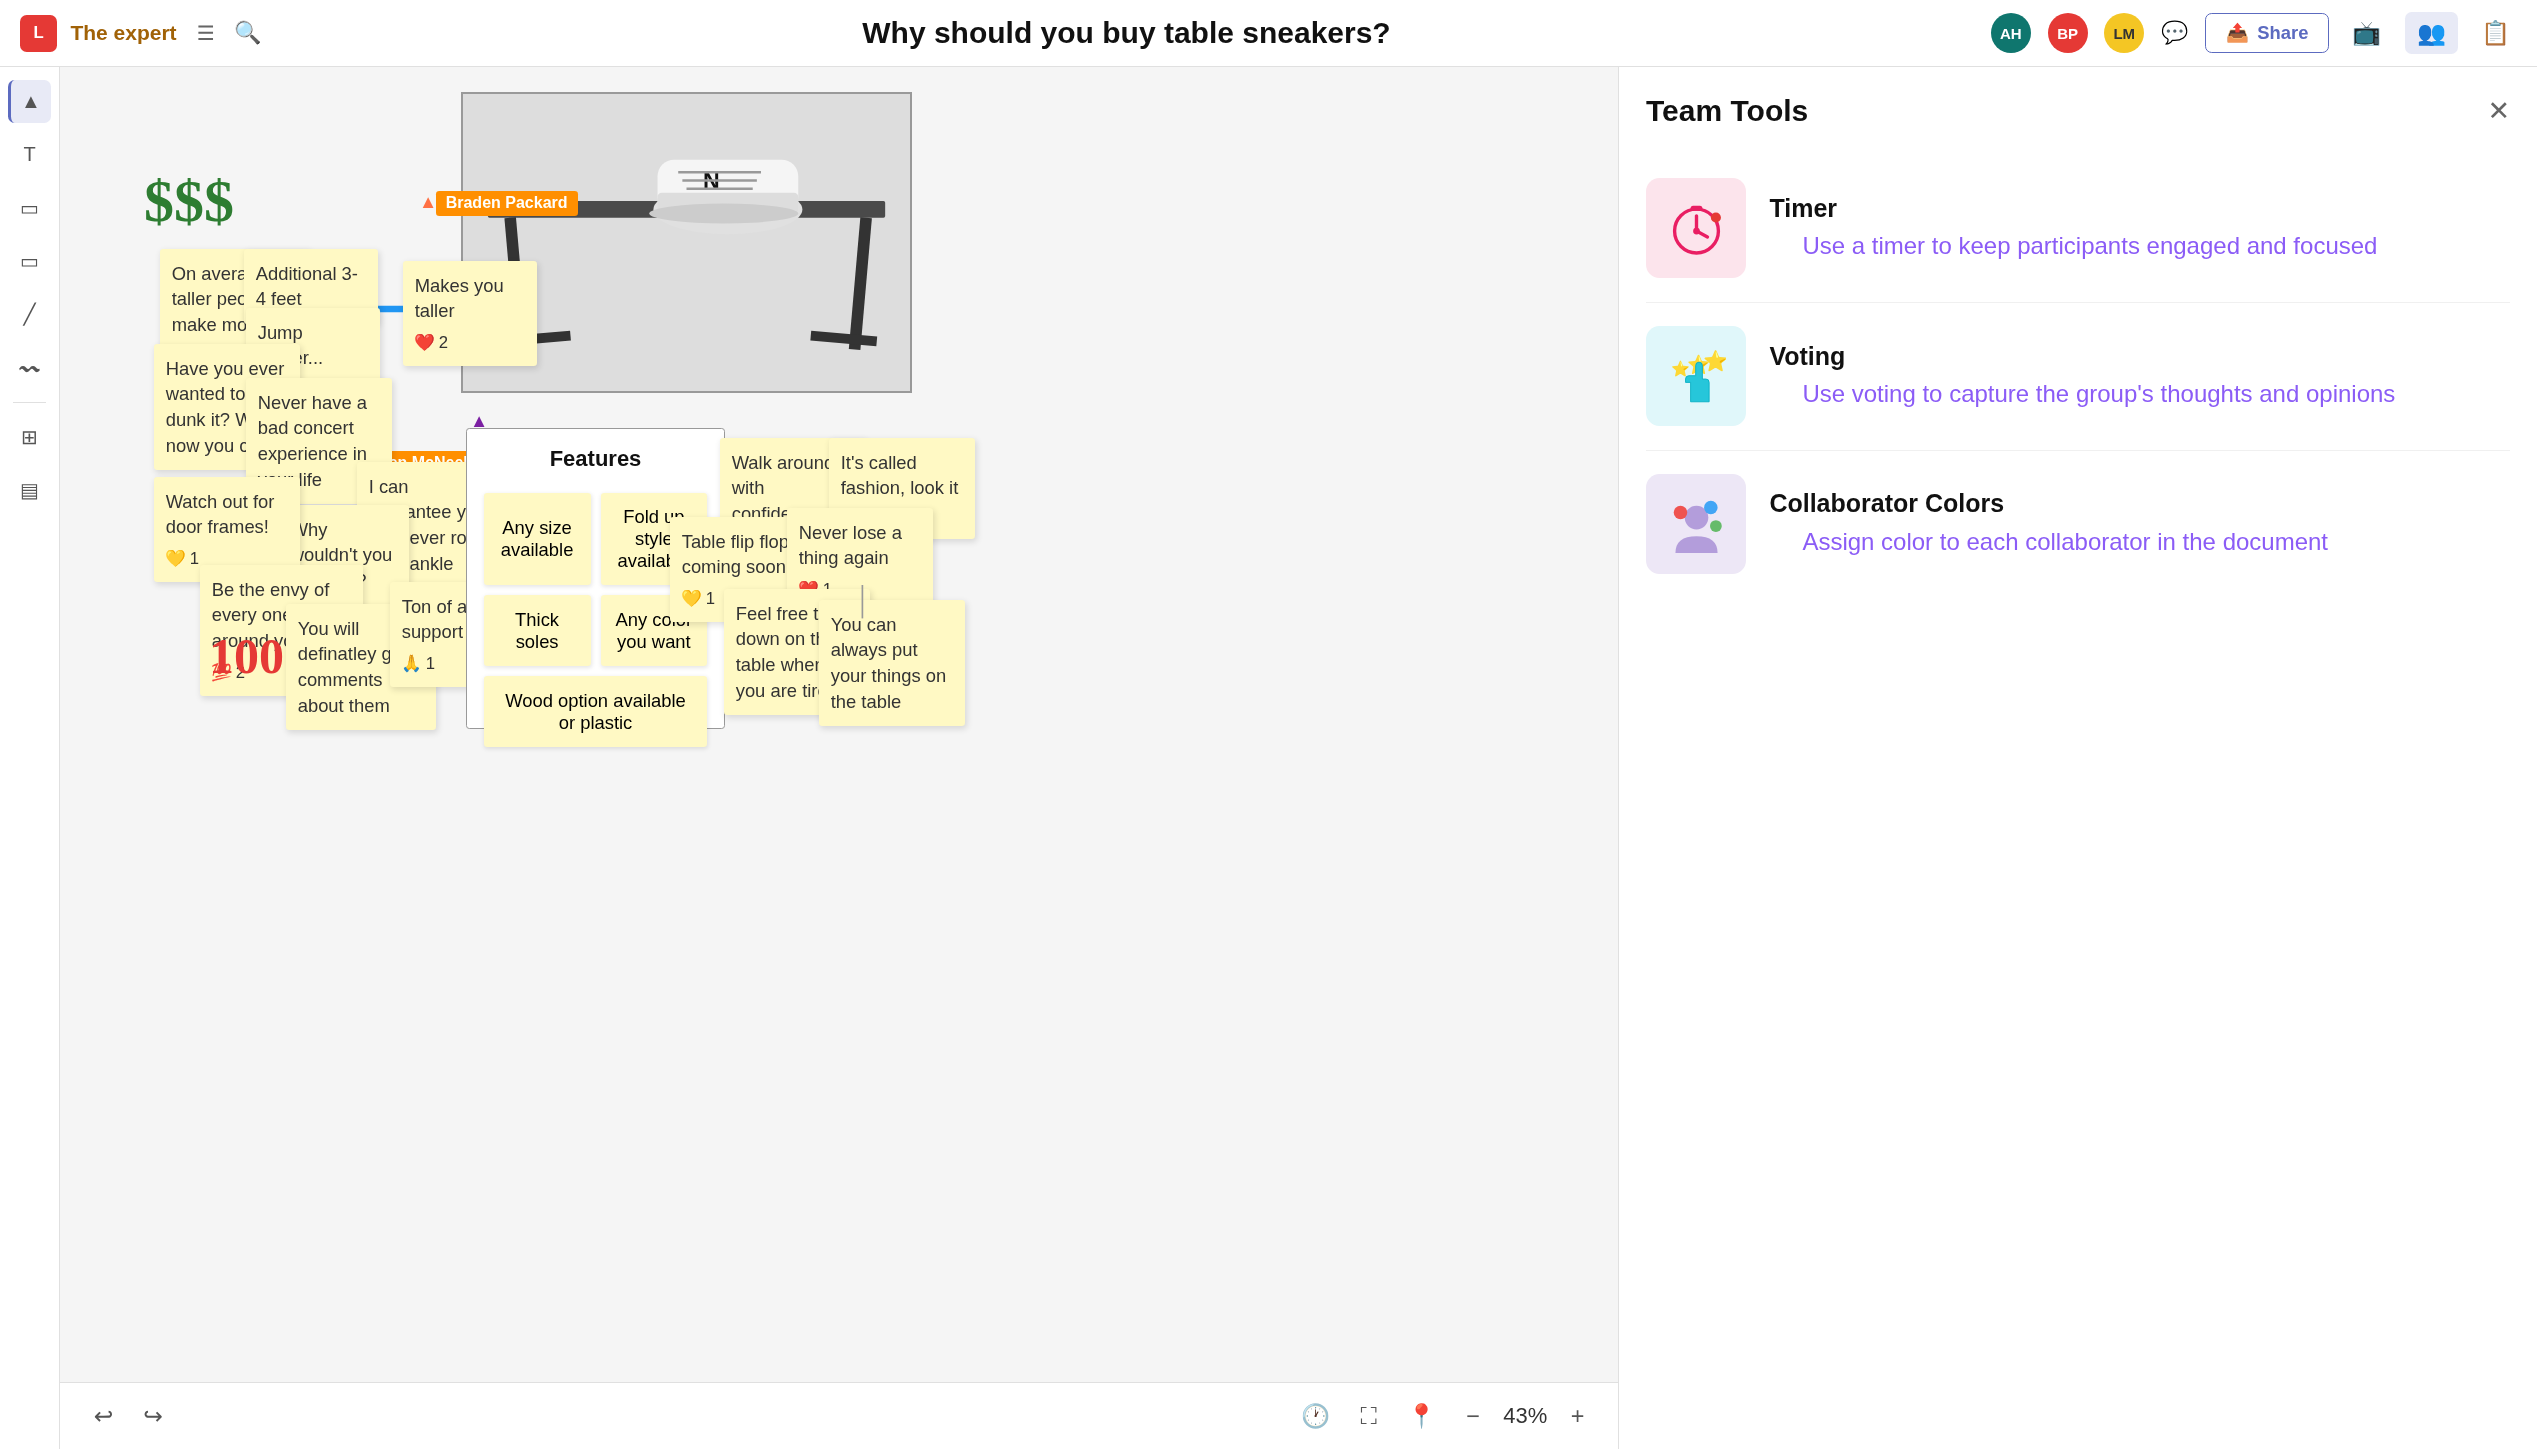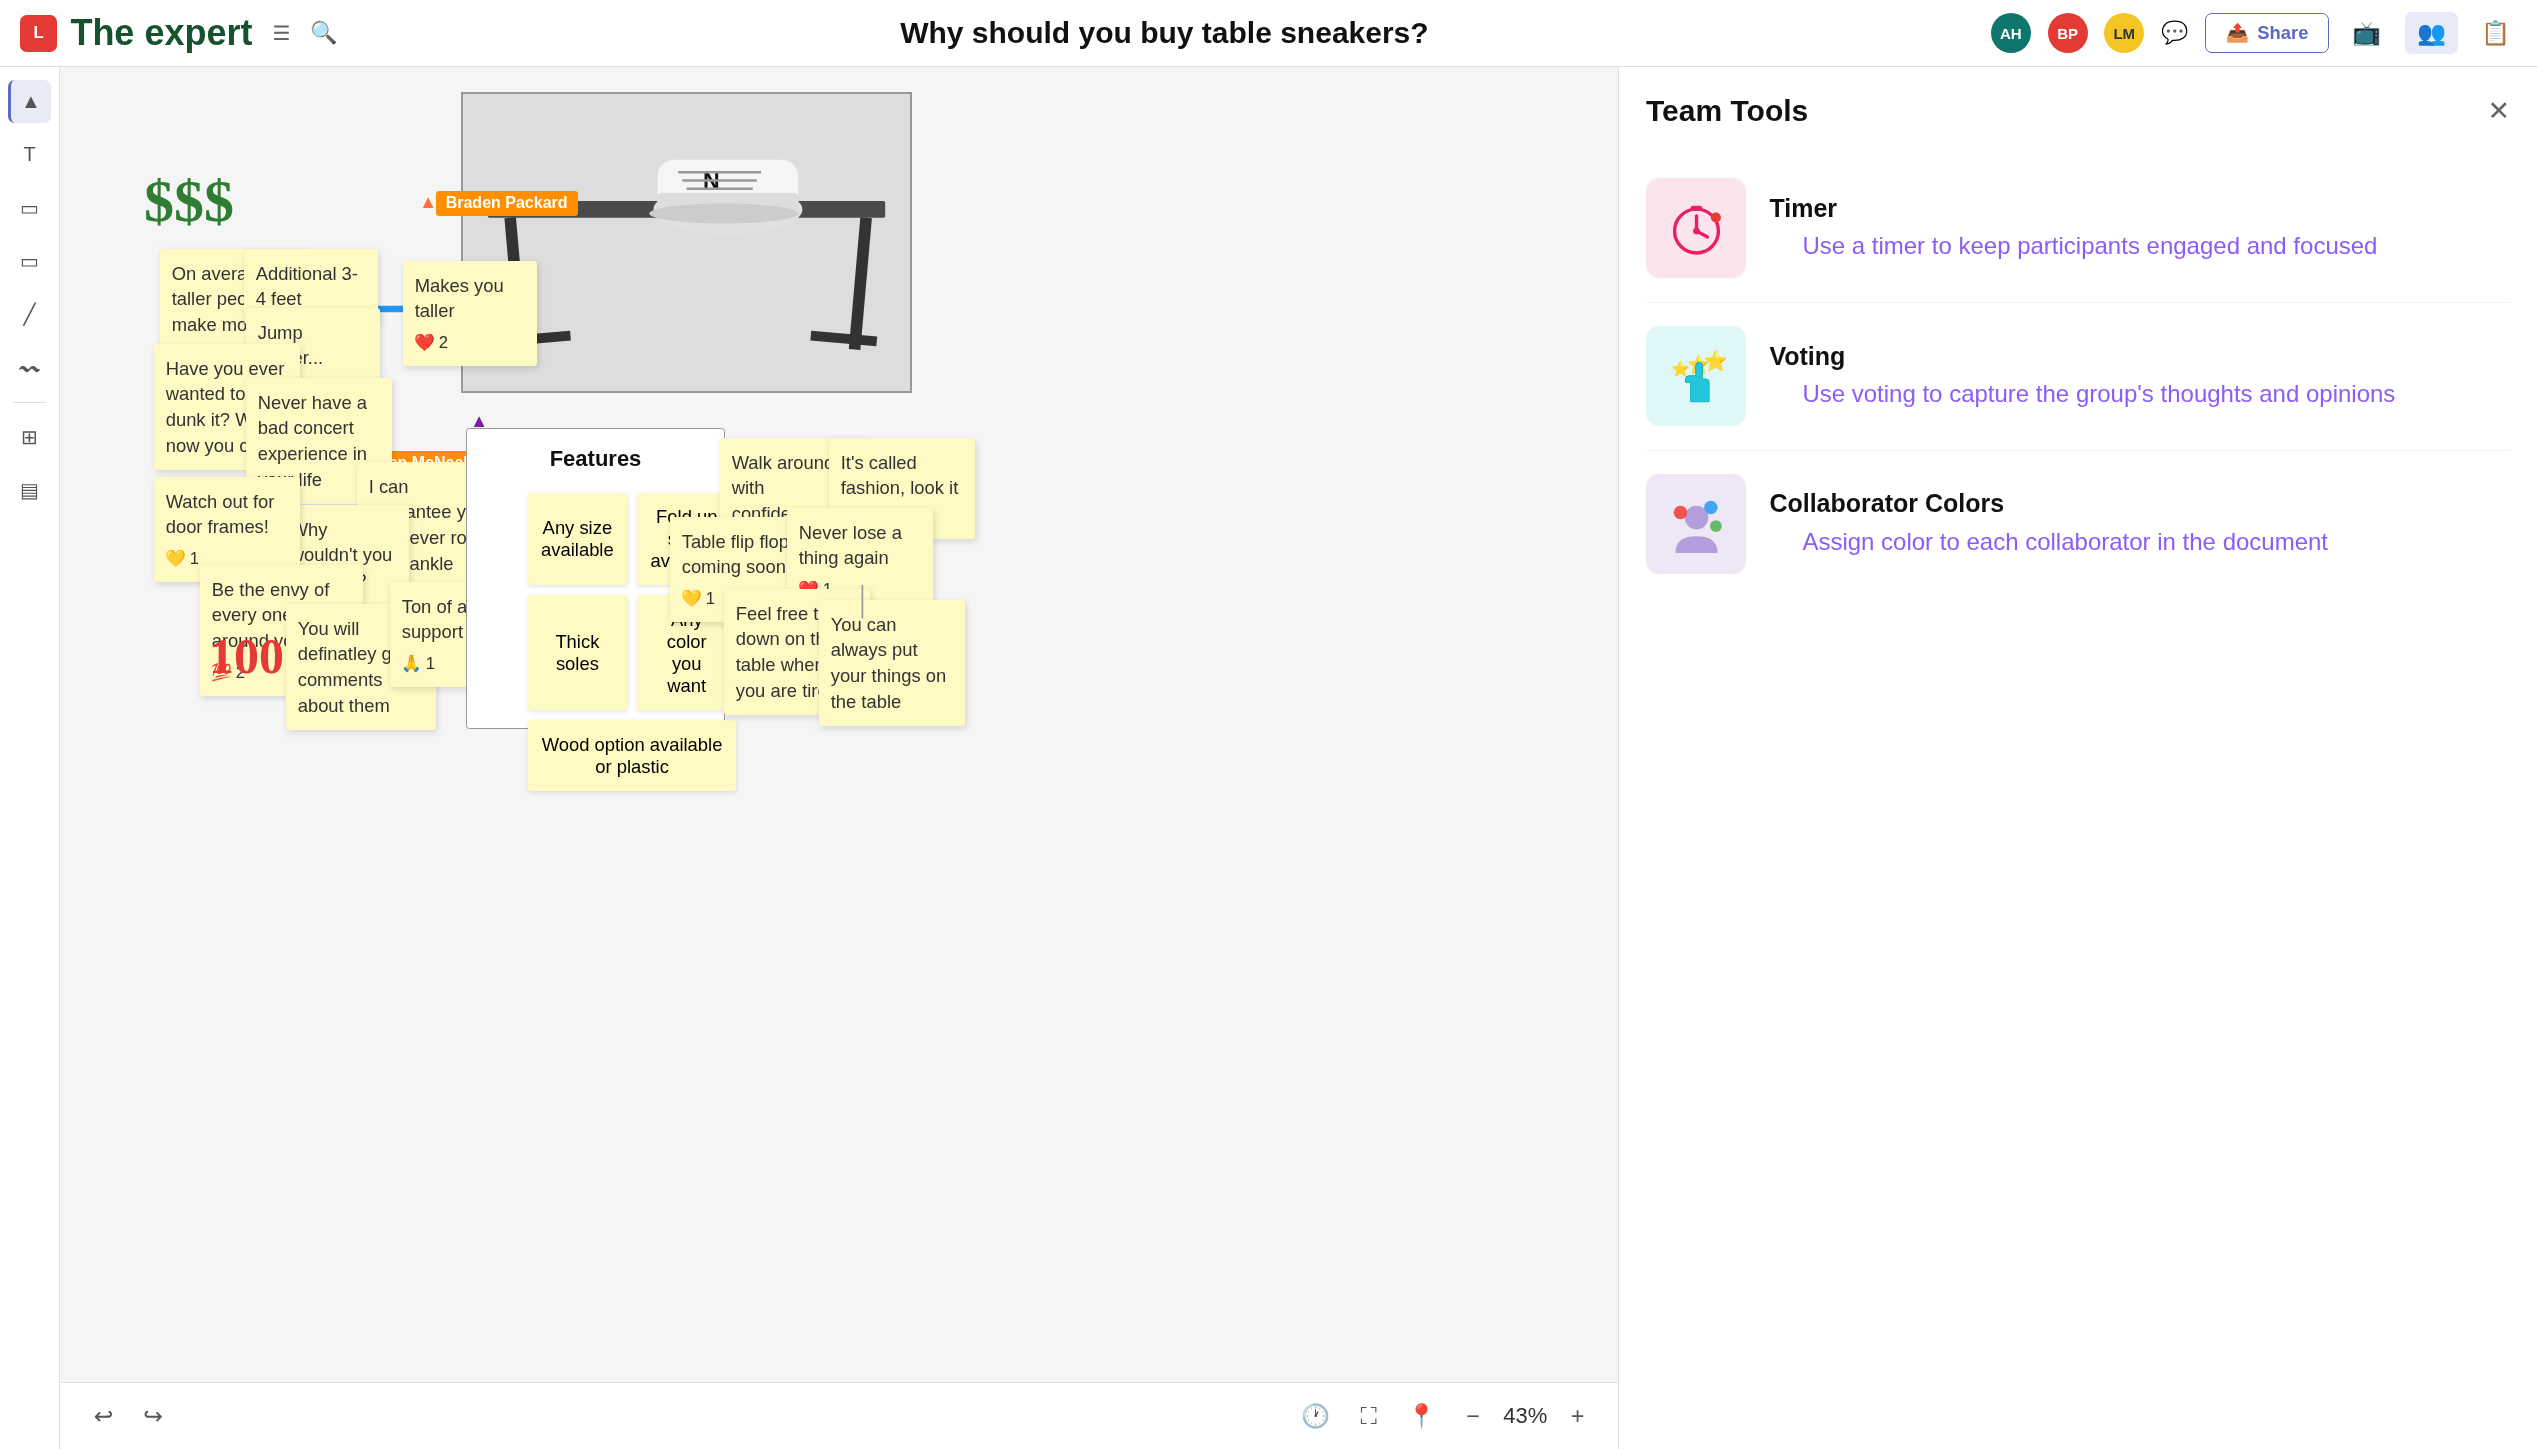--- a/index.html
+++ b/index.html
@@ -5,21 +5,21 @@
     * { box-sizing: border-box; margin: 0; padding: 0; }
     body { font-family: -apple-system, BlinkMacSystemFont, 'Segoe UI', sans-serif; background: #f0f0f0; overflow: hidden; width: 2538px; height: 1449px; }
     
     
     .header {
       position: absolute; top: 0; left: 0; right: 0; height: 67px;
       background: white; border-bottom: 0.8px solid #e0e0e0;
       display: flex; align-items: center; padding: 0 20px; gap: 13.4px; z-index: 100;
     }
     .logo { width: 37px; height: 37px; background: #e53935; border-radius: 6.7px; display: flex; align-items: center; justify-content: center; color: white; font-weight: bold; font-size: 16.7px; }
-    .app-title { font-size: 36px; font-weight: 600; color: #14532d; }
+    .app-title { font-size: 21px; font-weight: 600; color: #a16207; }
     .menu-icon { font-size: 20px; color: #666; cursor: pointer; margin-left: 6.7px; }
     .search-icon-btn { margin-left: 6.7px; font-size: 22px; color: #333; cursor: pointer; }
     .header-center { flex: 1; display: flex; justify-content: center; }
     .page-title { font-size: 30px; font-weight: 700; color: #111; }
     .header-right { display: flex; align-items: center; gap: 16.7px; }
     .avatar { width: 40px; height: 40px; border-radius: 50%; display: flex; align-items: center; justify-content: center; font-weight: 700; font-size: 15px; color: white; }
     .avatar-ah { background: #0f766e; }
     .avatar-bp { background: #e53935; }
     .avatar-lm { background: #f4c624; color: #333; }
     .chat-icon-btn { font-size: 22px; color: #666; cursor: pointer; }
@@ -61,21 +61,21 @@
 
     
     .features-box {
       position: absolute;
       border: 1.7px solid #999;
       border-radius: 3.3px;
       background: white;
       padding: 16.7px;
     }
     .features-title { font-size: 22px; font-weight: 700; text-align: center; margin-bottom: 21px; color: #111; }
-    .features-grid { display: grid; grid-template-columns: 1fr 1fr; gap: 10px; margin-left: 44px; }
+    .features-grid { display: grid; grid-template-columns: 1fr 1fr; gap: 10px; }
     .feature-cell {
       background: #fff9c4;
       padding: 13.4px;
       border-radius: 3.3px;
       font-size: 18.4px;
       text-align: center;
       min-height: 67px;
       display: flex; align-items: center; justify-content: center;
       box-shadow: 0.8px 1.7px 4.2px rgba(0,0,0,0.1);
     }

